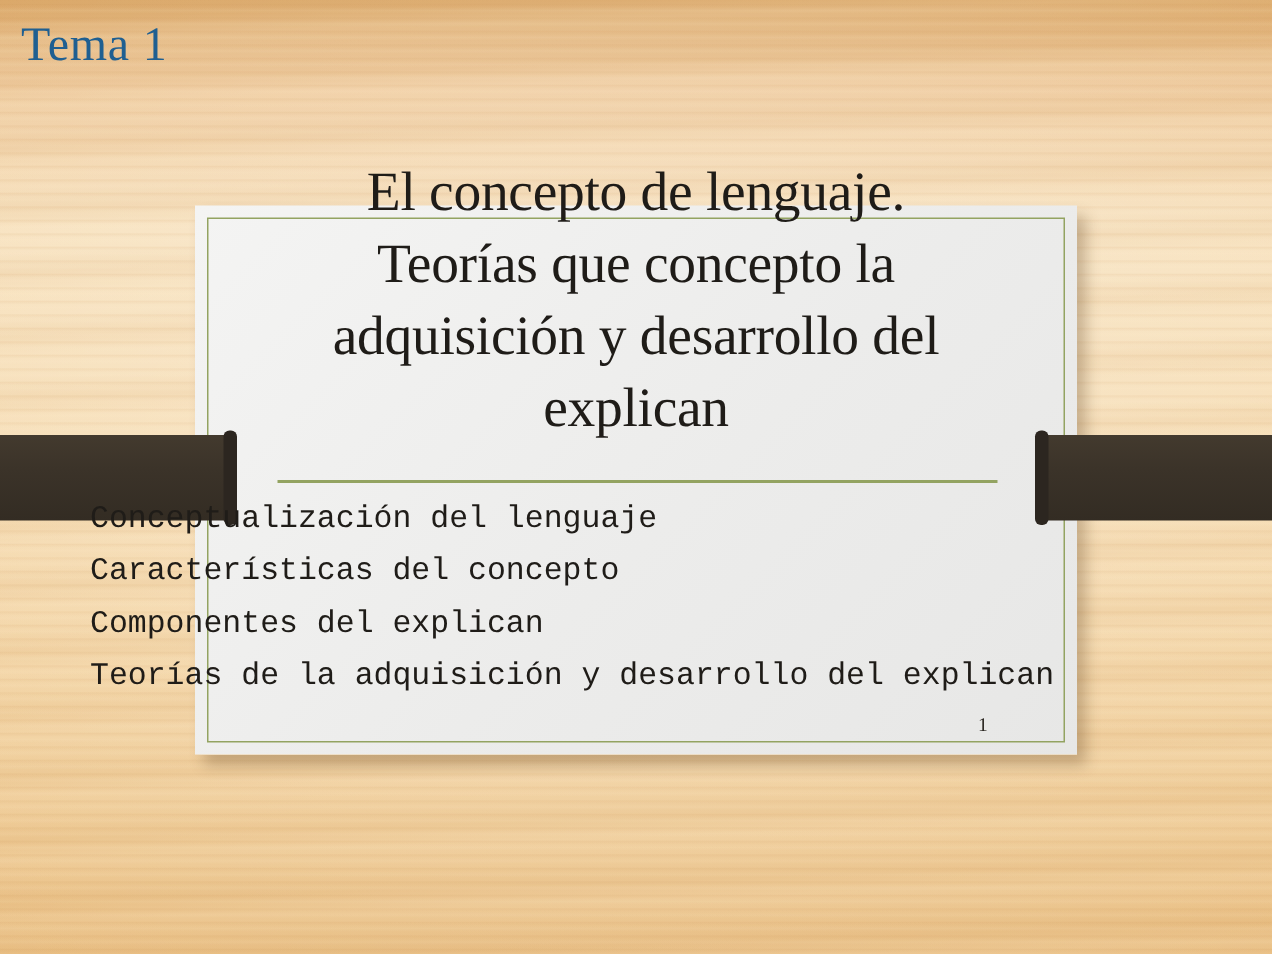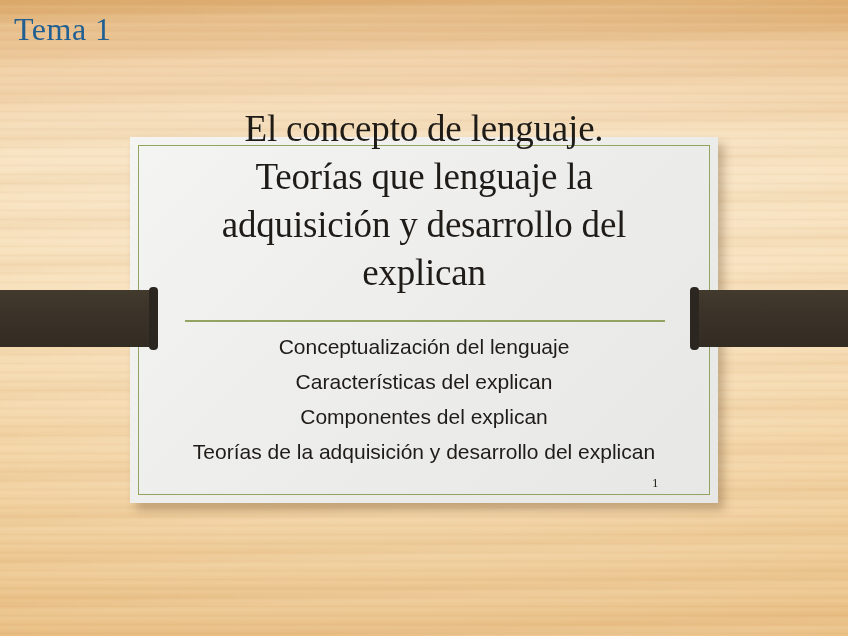--- a/index.html
+++ b/index.html
@@ -128,23 +128,22 @@
     height: 2px;
     background: #93a361;
   }
 
   
   .subtitle {
     position: absolute;
     left: 60px;
     top: 329px;
     width: 728px;
-    text-align: center;
     color: #1f1c18;
-    font-family: Liberation Sans, sans-serif;
+    font-family: Liberation Mono, monospace;
   }
   .subtitle-line {
     font-size: 21px;
     line-height: 35px;
     white-space: nowrap;
   }
 
   
   .slide-number {
     position: absolute;
@@ -166,29 +165,29 @@
     <div class="card-border"></div>
   </div>
 
   <div class="bar bar-left"></div>
   <div class="bar-cap bar-cap-left"></div>
   <div class="bar bar-right"></div>
   <div class="bar-cap bar-cap-right"></div>
 
   <div class="title">
     <div class="title-line">El concepto de lenguaje.</div>
-    <div class="title-line">Teorías que lenguaje la</div>
+    <div class="title-line">Teorías que concepto la</div>
     <div class="title-line">adquisición y desarrollo del</div>
     <div class="title-line">explican</div>
   </div>
 
   <div class="rule"></div>
 
   <div class="subtitle">
     <div class="subtitle-line">Conceptualización del lenguaje</div>
-    <div class="subtitle-line">Características del explican</div>
+    <div class="subtitle-line">Características del concepto</div>
     <div class="subtitle-line">Componentes del explican</div>
     <div class="subtitle-line">Teorías de la adquisición y desarrollo del explican</div>
   </div>
 
   <div class="slide-number">1</div>
 
 </div>
 
 </body></html>

